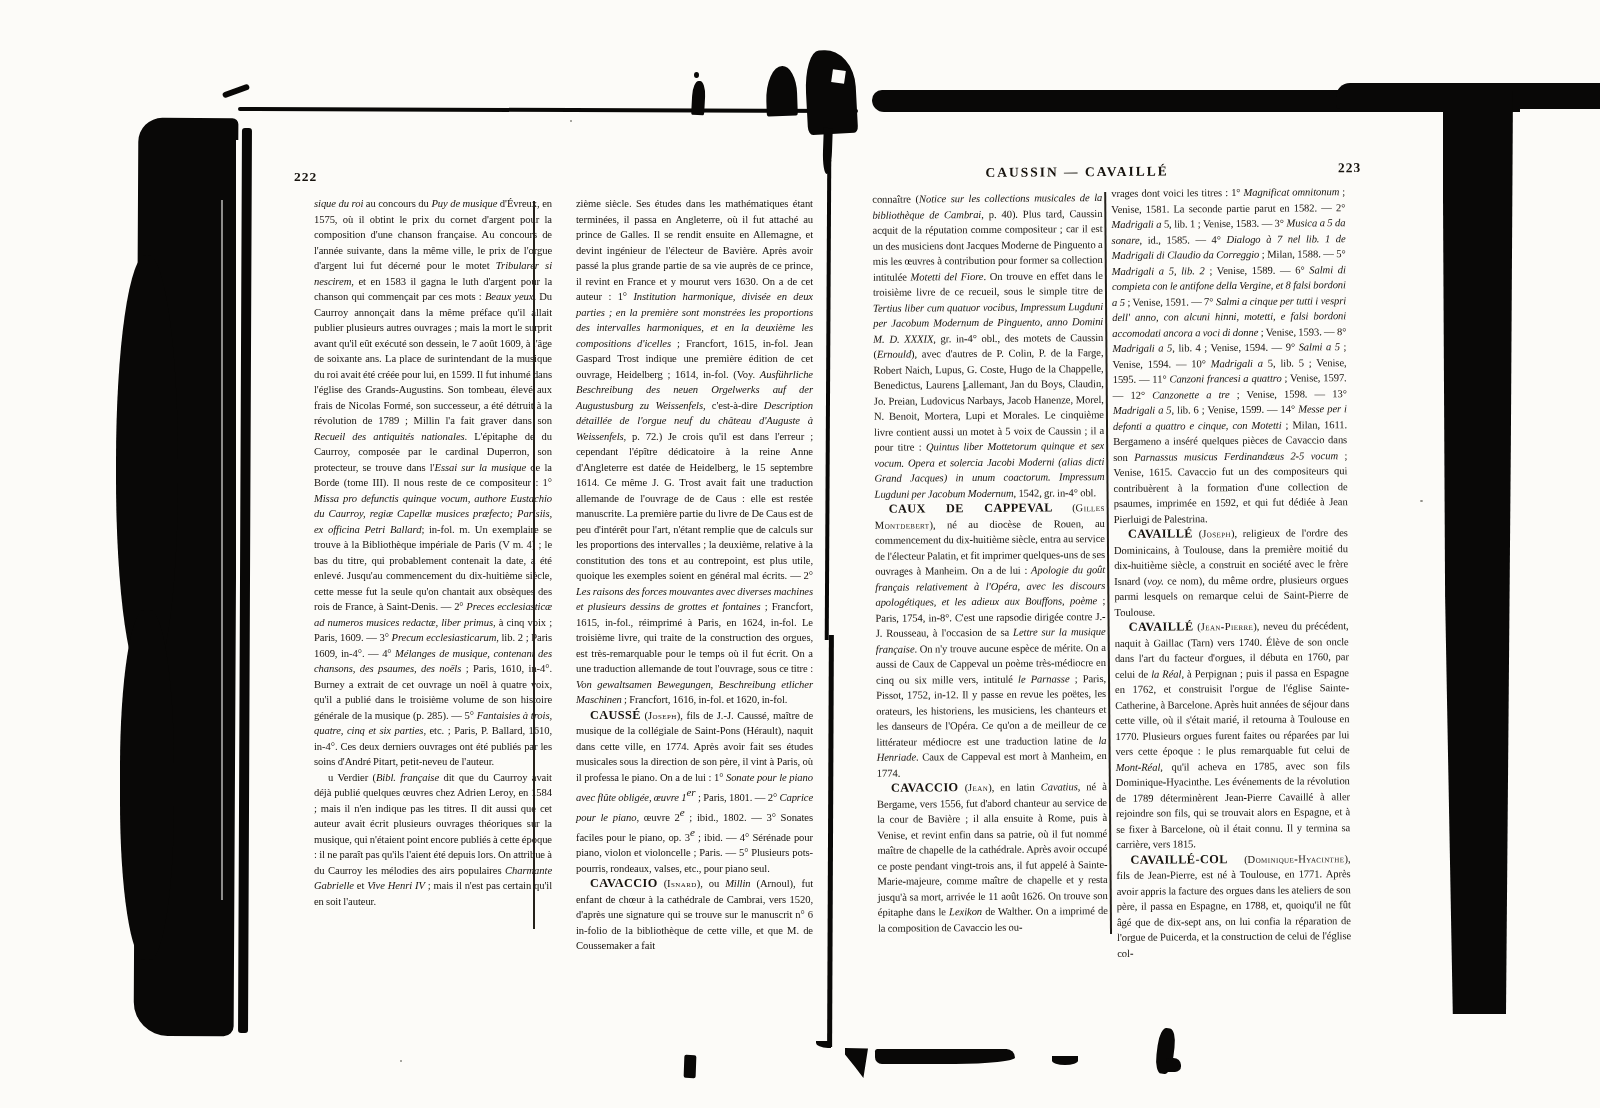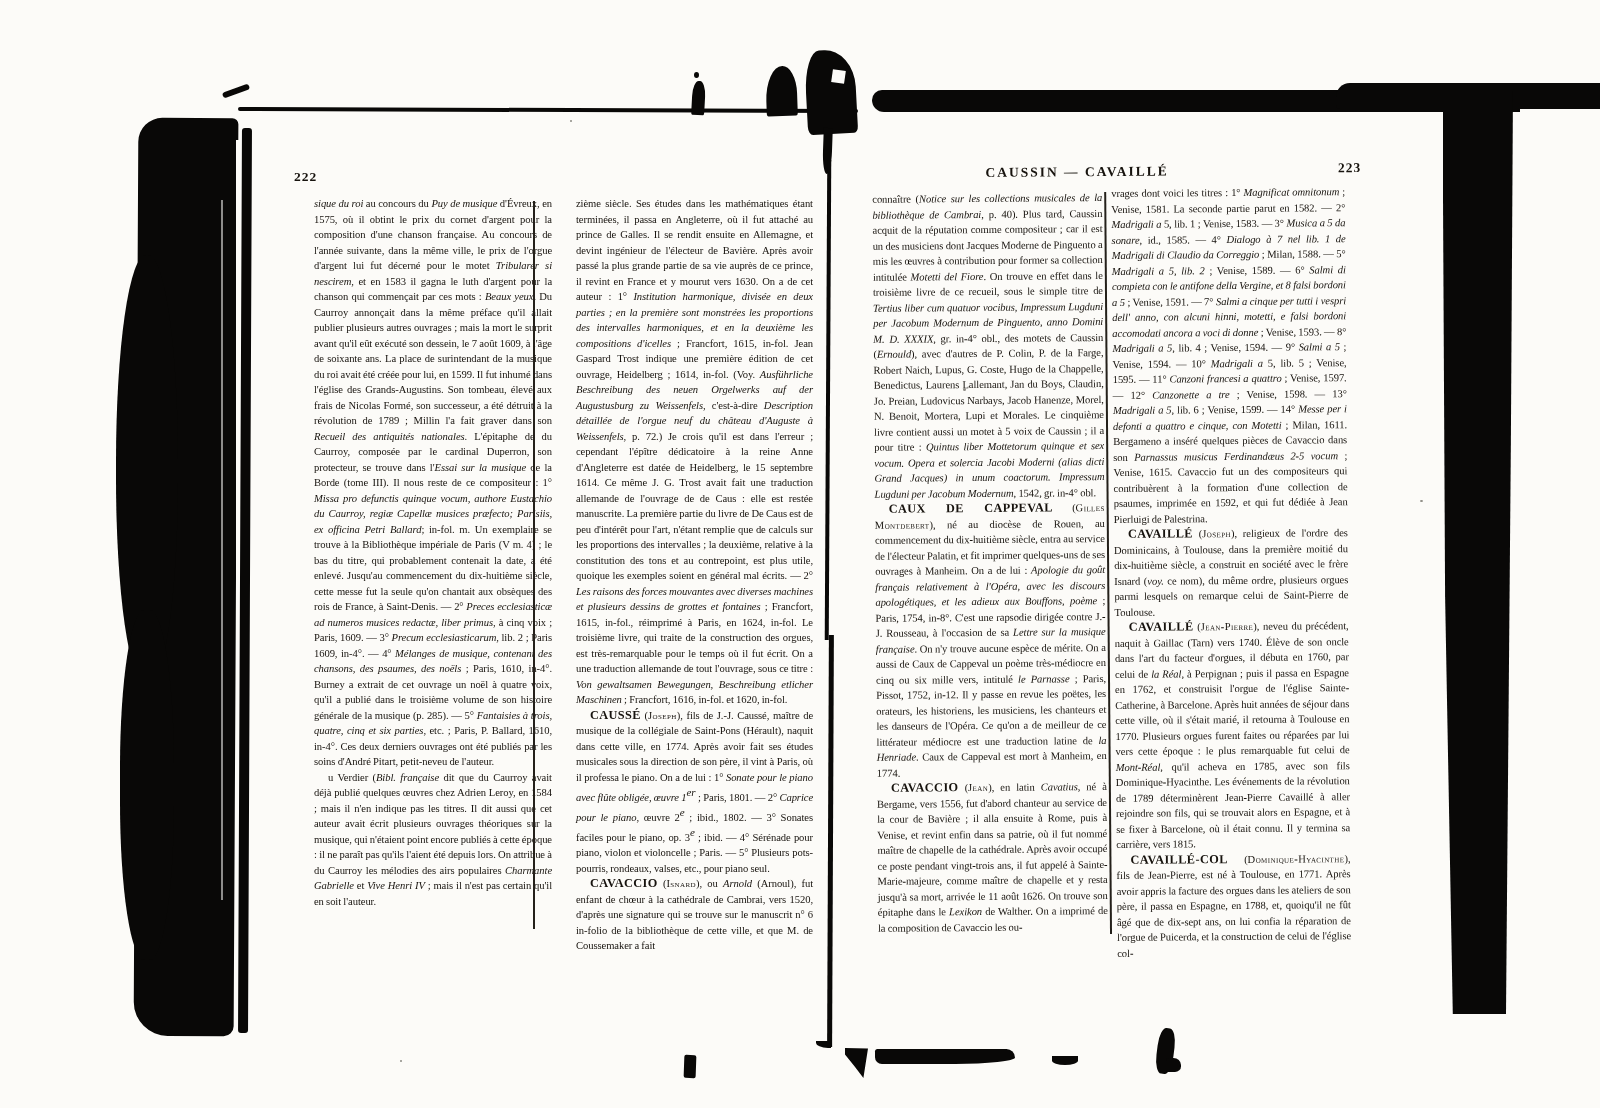--- a/index.html
+++ b/index.html
@@ -42,21 +42,21 @@
 <div class="page" id="page-left">
   <div class="page-number" style="left:294px;top:169px;">222</div>
   <div class="text-column" style="left:308px;top:196px;width:238px;margin-left:6px;">
       <p class="para"><span class="s-i">sique du roi</span><span> au concours du </span><span class="s-i">Puy de musique</span><span> d'Évreux, en 1575, où il obtint le prix du cornet d'argent pour la composition d'une chanson française. Au concours de l'année suivante, dans la même ville, le prix de l'orgue d'argent lui fut décerné pour le motet </span><span class="s-i">Tribularer si nescirem</span><span>, et en 1583 il gagna le luth d'argent pour la chanson qui commençait par ces mots : </span><span class="s-i">Beaux yeux</span><span>. Du Caurroy annonçait dans la même préface qu'il allait publier plusieurs autres ouvrages ; mais la mort le surprit avant qu'il eût exécuté son dessein, le 7 août 1609, à l'âge de soixante ans. La place de surintendant de la musique du roi avait été créée pour lui, en 1599. Il fut inhumé dans l'église des Grands-Augustins. Son tombeau, élevé aux frais de Nicolas Formé, son successeur, a été détruit à la révolution de 1789 ; Millin l'a fait graver dans son </span><span class="s-i">Recueil des antiquités nationales</span><span>. L'épitaphe de du Caurroy, composée par le cardinal Duperron, son protecteur, se trouve dans l'</span><span class="s-i">Essai sur la musique</span><span> de la Borde (tome III). Il nous reste de ce compositeur : 1° </span><span class="s-i">Missa pro defunctis quinque vocum, authore Eustachio du Caurroy, regiæ Capellæ musices præfecto; Parisiis, ex officina Petri Ballard</span><span>; in-fol. m. Un exemplaire se trouve à la Bibliothèque impériale de Paris (V m. 4) ; le bas du titre, qui probablement contenait la date, a été enlevé. Jusqu'au commencement du dix-huitième siècle, cette messe fut la seule qu'on chantait aux obsèques des rois de France, à Saint-Denis. — 2° </span><span class="s-i">Preces ecclesiasticæ ad numeros musices redactæ, liber primus</span><span>, à cinq voix ; Paris, 1609. — 3° </span><span class="s-i">Precum ecclesiasticarum</span><span>, lib. 2 ; Paris 1609, in-4°. — 4° </span><span class="s-i">Mélanges de musique, contenant des chansons, des psaumes, des noëls</span><span> ; Paris, 1610, in-4°. Burney a extrait de cet ouvrage un noël à quatre voix, qu'il a publié dans le troisième volume de son histoire générale de la musique (p. 285). — 5° </span><span class="s-i">Fantaisies à trois, quatre, cinq et six parties</span><span>, etc. ; Paris, P. Ballard, 1610, in-4°. Ces deux derniers ouvrages ont été publiés par les soins d'André Pitart, petit-neveu de l'auteur.</span></p>
       <p class="para indent"><span>u Verdier (</span><span class="s-i">Bibl. française</span><span> dit que du Caurroy avait déjà publié quelques œuvres chez Adrien Leroy, en 1584 ; mais il n'en indique pas les titres. Il dit aussi que cet auteur avait écrit plusieurs ouvrages théoriques sur la musique, qui n'étaient point encore publiés à cette époque : il ne paraît pas qu'ils l'aient été depuis lors. On attribue à du Caurroy les mélodies des airs populaires </span><span class="s-i">Charmante Gabrielle</span><span> et </span><span class="s-i">Vive Henri IV</span><span> ; mais il n'est pas certain qu'il en soit l'auteur.</span></p>
     </div>
   <div class="column-divider" style="left:533px;top:201px;height:728px;"></div>
   <div class="text-column" style="left:540px;top:196px;width:237px;margin-left:36px;">
       <p class="para"><span>zième siècle. Ses études dans les mathématiques étant terminées, il passa en Angleterre, où il fut attaché au prince de Galles. Il se rendit ensuite en Allemagne, et devint ingénieur de l'électeur de Bavière. Après avoir passé la plus grande partie de sa vie auprès de ce prince, il revint en France et y mourut vers 1630. On a de cet auteur : 1° </span><span class="s-i">Institution harmonique, divisée en deux parties ; en la première sont monstrées les proportions des intervalles harmoniques, et en la deuxième les compositions d'icelles</span><span> ; Francfort, 1615, in-fol. Jean Gaspard Trost indique une première édition de cet ouvrage, Heidelberg ; 1614, in-fol. (Voy. </span><span class="s-i">Ausführliche Beschreibung des neuen Orgelwerks auf der Augustusburg zu Weissenfels</span><span>, c'est-à-dire </span><span class="s-i">Description détaillée de l'orgue neuf du château d'Auguste à Weissenfels</span><span>, p. 72.) Je crois qu'il est dans l'erreur ; cependant l'épître dédicatoire à la reine Anne d'Angleterre est datée de Heidelberg, le 15 septembre 1614. Ce même J. G. Trost avait fait une traduction allemande de l'ouvrage de de Caus : elle est restée manuscrite. La première partie du livre de De Caus est de peu d'intérêt pour l'art, n'étant remplie que de calculs sur les proportions des intervalles ; la deuxième, relative à la constitution des tons et au contrepoint, est plus utile, quoique les exemples soient en général mal écrits. — 2° </span><span class="s-i">Les raisons des forces mouvantes avec diverses machines et plusieurs dessins de grottes et fontaines</span><span> ; Francfort, 1615, in-fol., réimprimé à Paris, en 1624, in-fol. Le troisième livre, qui traite de la construction des orgues, est très-remarquable pour le temps où il fut écrit. On a une traduction allemande de tout l'ouvrage, sous ce titre : </span><span class="s-i">Von gewaltsamen Bewegungen, Beschreibung etlicher Maschinen</span><span> ; Francfort, 1616, in-fol. et 1620, in-fol.</span></p>
       <p class="para indent"><span class="s-b">CAUSSÉ</span><span> (</span><span class="s-sc">Joseph</span><span>), fils de J.-J. Caussé, maître de musique de la collégiale de Saint-Pons (Hérault), naquit dans cette ville, en 1774. Après avoir fait ses études musicales sous la direction de son père, il vint à Paris, où il professa le piano. On a de lui : 1° </span><span class="s-i">Sonate pour le piano avec flûte obligée, œuvre 1</span><span class="s-sup">er</span><span> ; Paris, 1801. — 2° </span><span class="s-i">Caprice pour le piano</span><span>, œuvre 2</span><span class="s-sup">e</span><span> ; ibid., 1802. — 3° Sonates faciles pour le piano, op. 3</span><span class="s-sup">e</span><span> ; ibid. — 4° Sérénade pour piano, violon et violoncelle ; Paris. — 5° Plusieurs pots-pourris, rondeaux, valses, etc., pour piano seul.</span></p>
-      <p class="para indent"><span class="s-b">CAVACCIO</span><span> (</span><span class="s-sc">Isnard</span><span>), ou </span><span class="s-i">Arnold</span><span> (Arnoul), fut enfant de chœur à la cathédrale de Cambrai, vers 1520, d'après une signature qui se trouve sur le manuscrit n° 6 in-folio de la bibliothèque de cette ville, et que M. de Coussemaker a fait</span></p>
+      <p class="para indent"><span class="s-b">CAVACCIO</span><span> (</span><span class="s-sc">Isnard</span><span>), ou </span><span class="s-i">Millin</span><span> (Arnoul), fut enfant de chœur à la cathédrale de Cambrai, vers 1520, d'après une signature qui se trouve sur le manuscrit n° 6 in-folio de la bibliothèque de cette ville, et que M. de Coussemaker a fait</span></p>
     </div>
 </div>
 
 <div id="page-right-wrap" class="page">
   <div class="page" id="page-right">
     <div class="running-header" style="left:845px;top:164px;width:470px;">CAUSSIN — CAVAILLÉ</div>
     <div class="page-number" style="left:1341px;top:162px;text-align:right;">223</div>
     <div class="text-column" style="left:875px;top:190px;width:230px;">
         <p class="para"><span>connaître (</span><span class="s-i">Notice sur les collections musicales de la bibliothèque de Cambrai</span><span>, p. 40). Plus tard, Caussin acquit de la réputation comme compositeur ; car il est un des musiciens dont Jacques Moderne de Pinguento a mis les œuvres à contribution pour former sa collection intitulée </span><span class="s-i">Motetti del Fiore</span><span>. On trouve en effet dans le troisième livre de ce recueil, sous le simple titre de </span><span class="s-i">Tertius liber cum quatuor vocibus, Impressum Lugduni per Jacobum Modernum de Pinguento, anno Domini M. D. XXXIX</span><span>, gr. in-4° obl., des motets de Caussin (</span><span class="s-i">Ernould</span><span>), avec d'autres de P. Colin, P. de la Farge, Robert Naich, Lupus, G. Coste, Hugo de la Chappelle, Benedictus, Laurens Lallemant, Jan du Boys, Claudin, Jo. Preian, Ludovicus Narbays, Jacob Hanenze, Morel, N. Benoit, Mortera, Lupi et Morales. Le cinquième livre contient aussi un motet à 5 voix de Caussin ; il a pour titre : </span><span class="s-i">Quintus liber Mottetorum quinque et sex vocum. Opera et solercia Jacobi Moderni (alias dicti Grand Jacques) in unum coactorum. Impressum Lugduni per Jacobum Modernum</span><span>, 1542, gr. in-4° obl.</span></p>
         <p class="para indent"><span class="s-b">CAUX DE CAPPEVAL</span><span> (</span><span class="s-sc">Gilles Montdebert</span><span>), né au diocèse de Rouen, au commencement du dix-huitième siècle, entra au service de l'électeur Palatin, et fit imprimer quelques-uns de ses ouvrages à Manheim. On a de lui : </span><span class="s-i">Apologie du goût français relativement à l'Opéra, avec les discours apologétiques, et les adieux aux Bouffons, poème</span><span> ; Paris, 1754, in-8°. C'est une rapsodie dirigée contre J.-J. Rousseau, à l'occasion de sa </span><span class="s-i">Lettre sur la musique française</span><span>. On n'y trouve aucune espèce de mérite. On a aussi de Caux de Cappeval un poème très-médiocre en cinq ou six mille vers, intitulé </span><span class="s-i">le Parnasse</span><span> ; Paris, Pissot, 1752, in-12. Il y passe en revue les poëtes, les orateurs, les historiens, les musiciens, les chanteurs et les danseurs de l'Opéra. Ce qu'on a de meilleur de ce littérateur médiocre est une traduction latine de </span><span class="s-i">la Henriade</span><span>. Caux de Cappeval est mort à Manheim, en 1774.</span></p>

